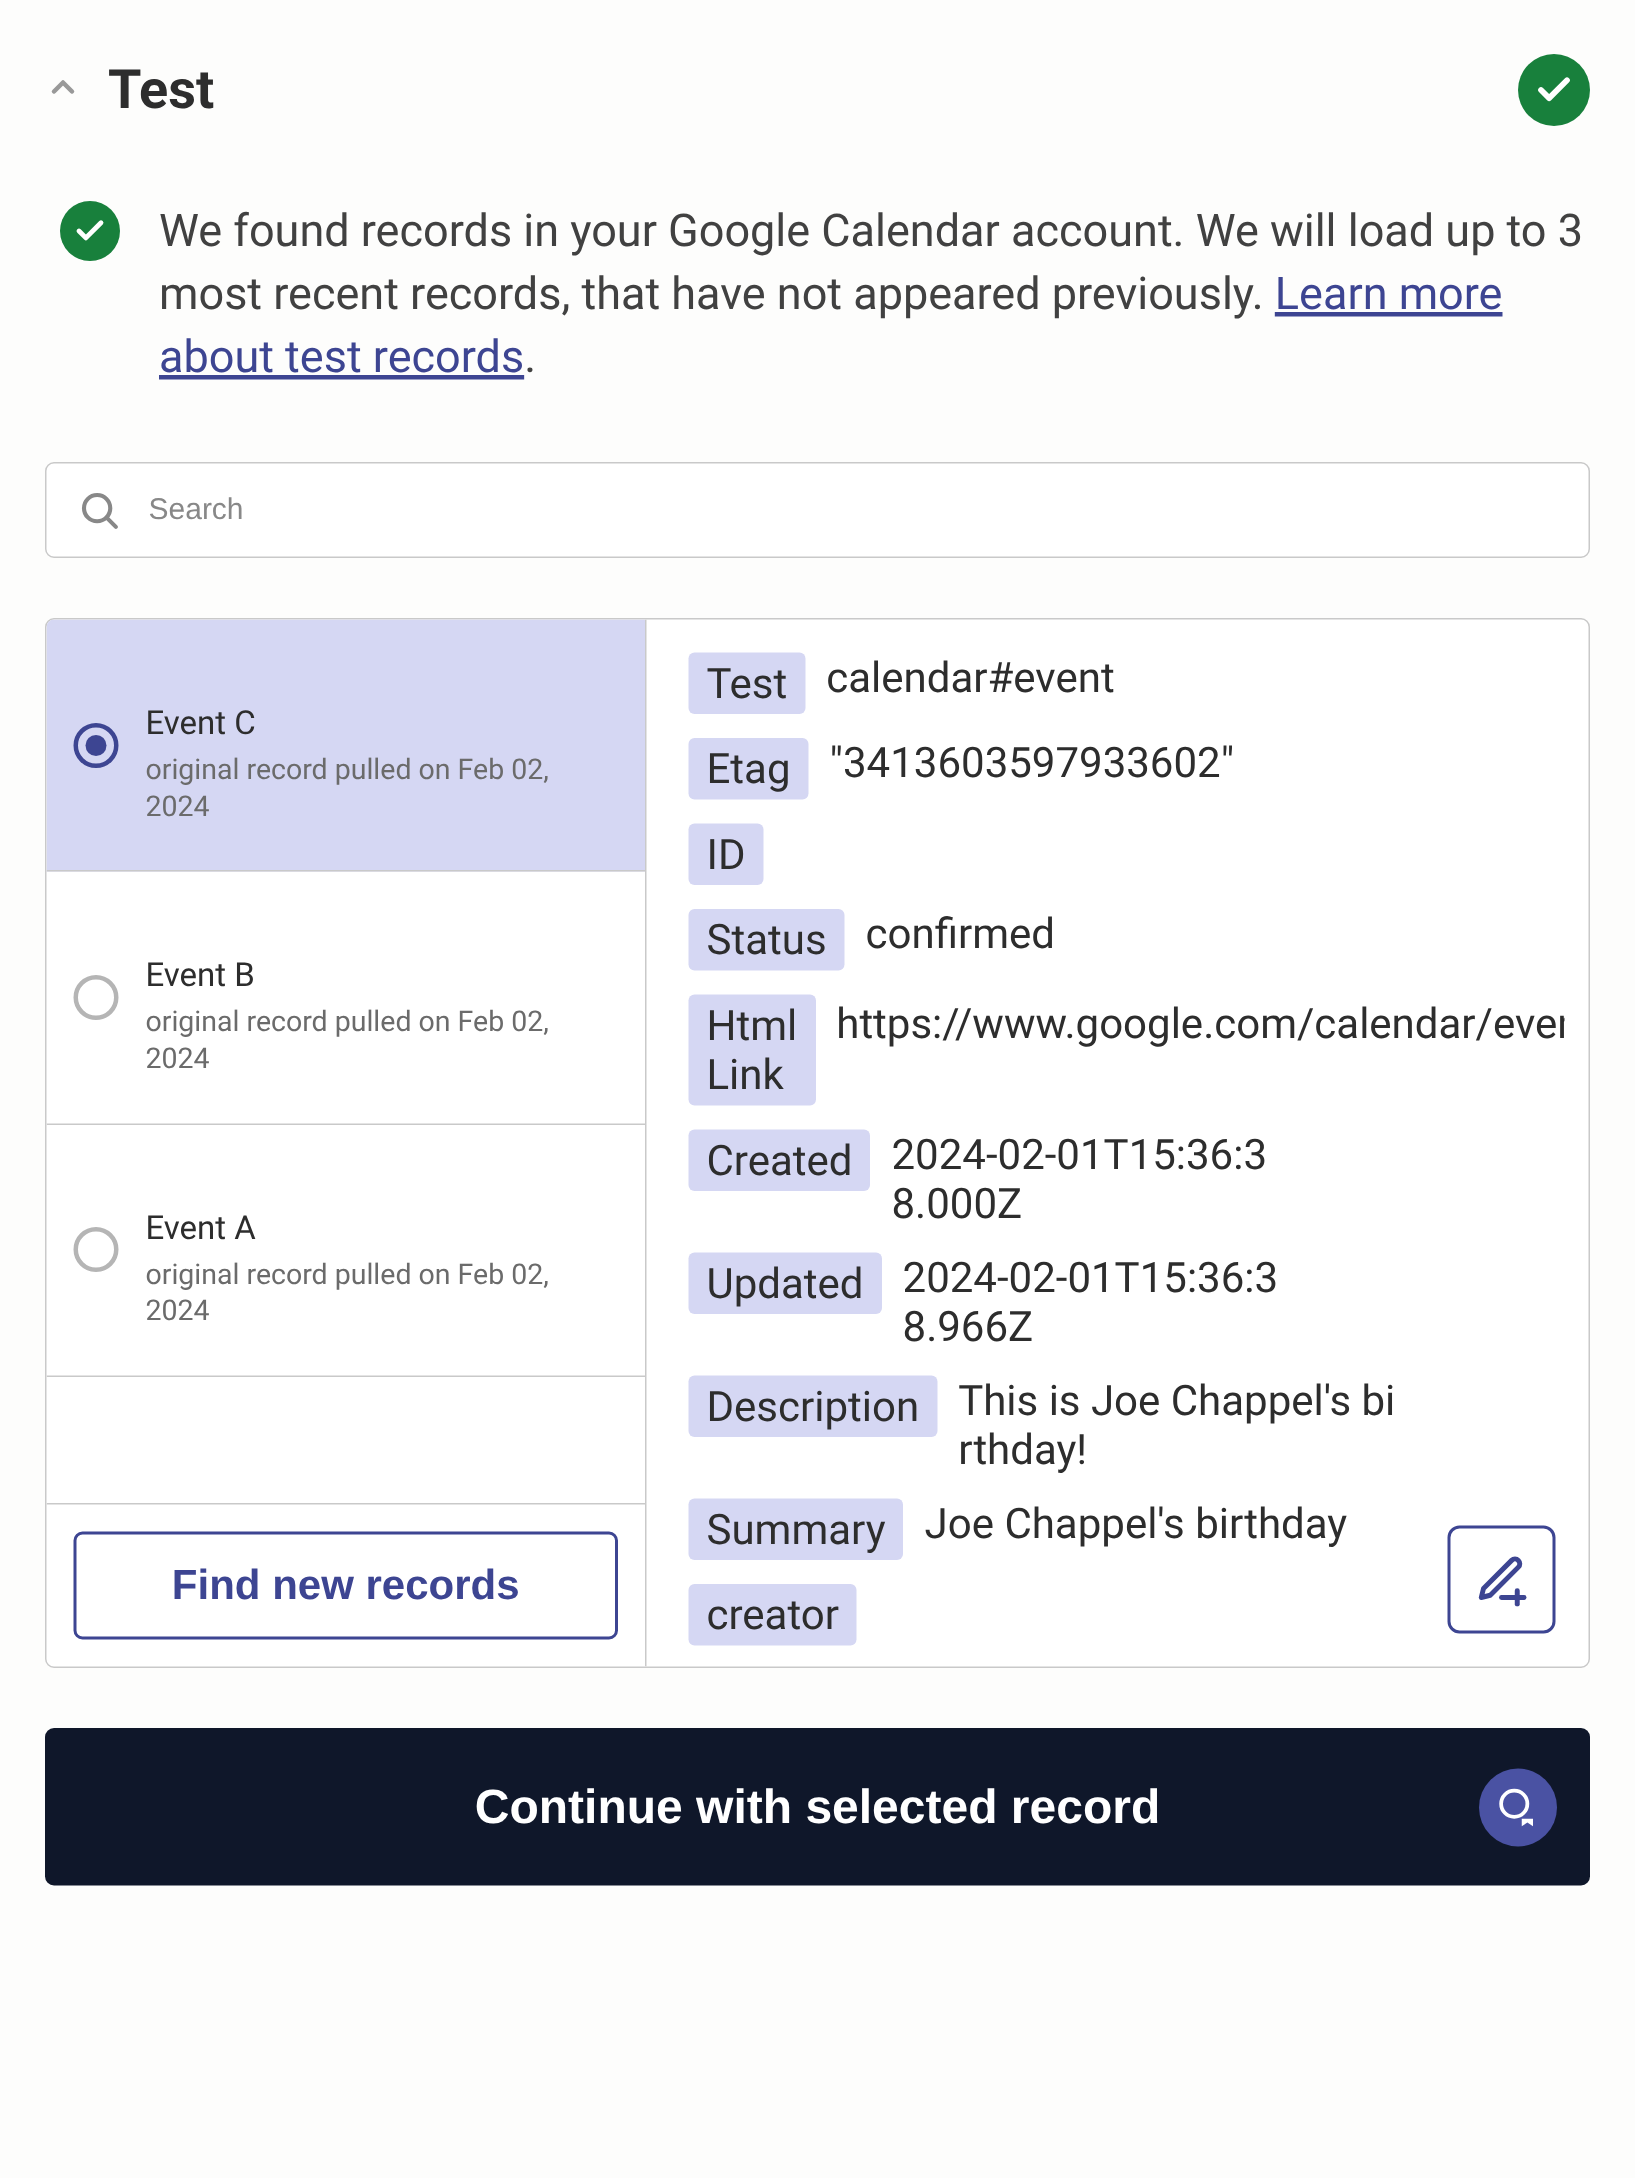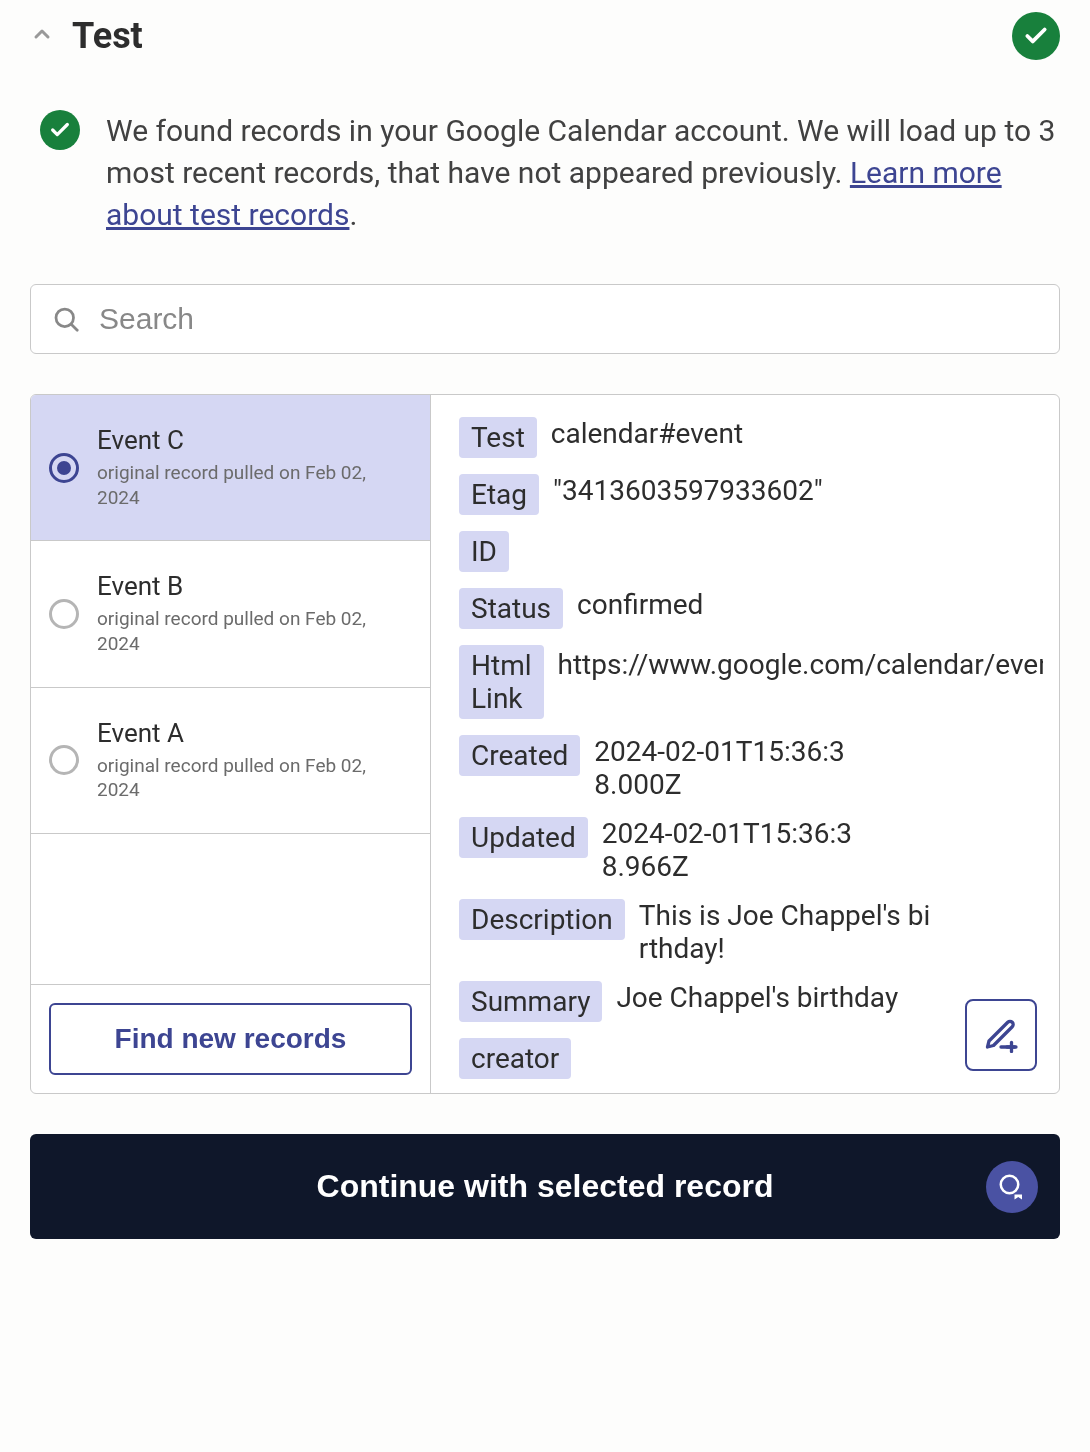--- a/index.html
+++ b/index.html
@@ -5,21 +5,21 @@
   * { box-sizing: border-box; }
   body {
     margin: 0;
     padding: 0;
     font-family: -apple-system, BlinkMacSystemFont, "Segoe UI", Roboto, sans-serif;
     background: #fdfdfc;
     color: #2d2d2d;
     width: 1090px;
   }
   .container {
-    padding: 12px 30px 30px 30px;
+    padding: 36px 30px 30px 30px;
   }
   .header-row {
     display: flex;
     align-items: center;
     justify-content: space-between;
     margin-bottom: 50px;
   }
   .header-left {
     display: flex;
     align-items: center;
@@ -79,21 +79,21 @@
     display: flex;
     align-items: center;
     padding: 16px 20px;
     margin-bottom: 40px;
     background: #fff;
   }
   .search-box svg { flex-shrink: 0; }
   .search-box input {
     border: none;
     outline: none;
-    font-size: 30px;
+    font-size: 20px;
     color: #2d2d2d;
     flex: 1;
     margin-left: 16px;
     background: transparent;
   }
   .search-box input::placeholder { color: #888; }
 
   .panel {
     border: 1px solid #c9c9c9;
     border-radius: 6px;
@@ -138,23 +138,24 @@
   .radio-dot {
     width: 14px;
     height: 14px;
     border-radius: 50%;
     background: #3d4592;
     display: none;
   }
   .record-item.selected .radio-dot { display: block; }
   .record-text { flex: 1; }
   .record-title {
-    font-size: 26px;
+    font-size: 22px;
     color: #2d2d2d;
     margin-bottom: 6px;
+    margin-top: 27px;
   }
   .record-sub {
     font-size: 19px;
     color: #6b6b6b;
     line-height: 1.3;
   }
   .find-row {
     border-top: 1px solid #c9c9c9;
     padding: 18px;
     margin-top: auto;

